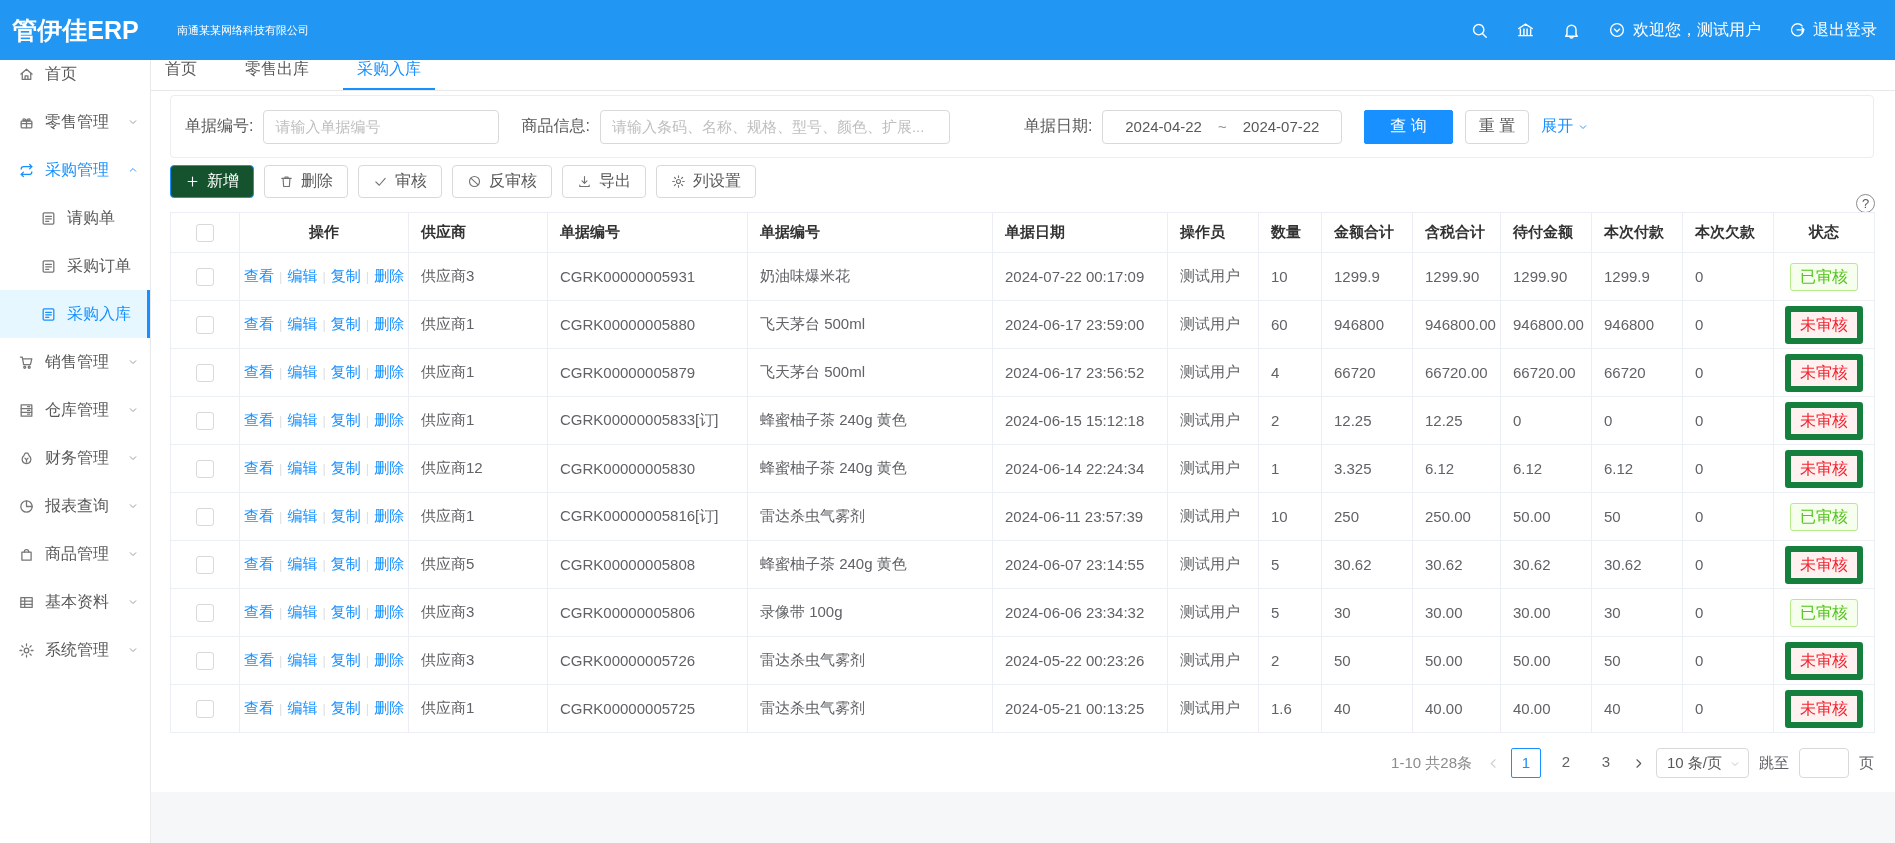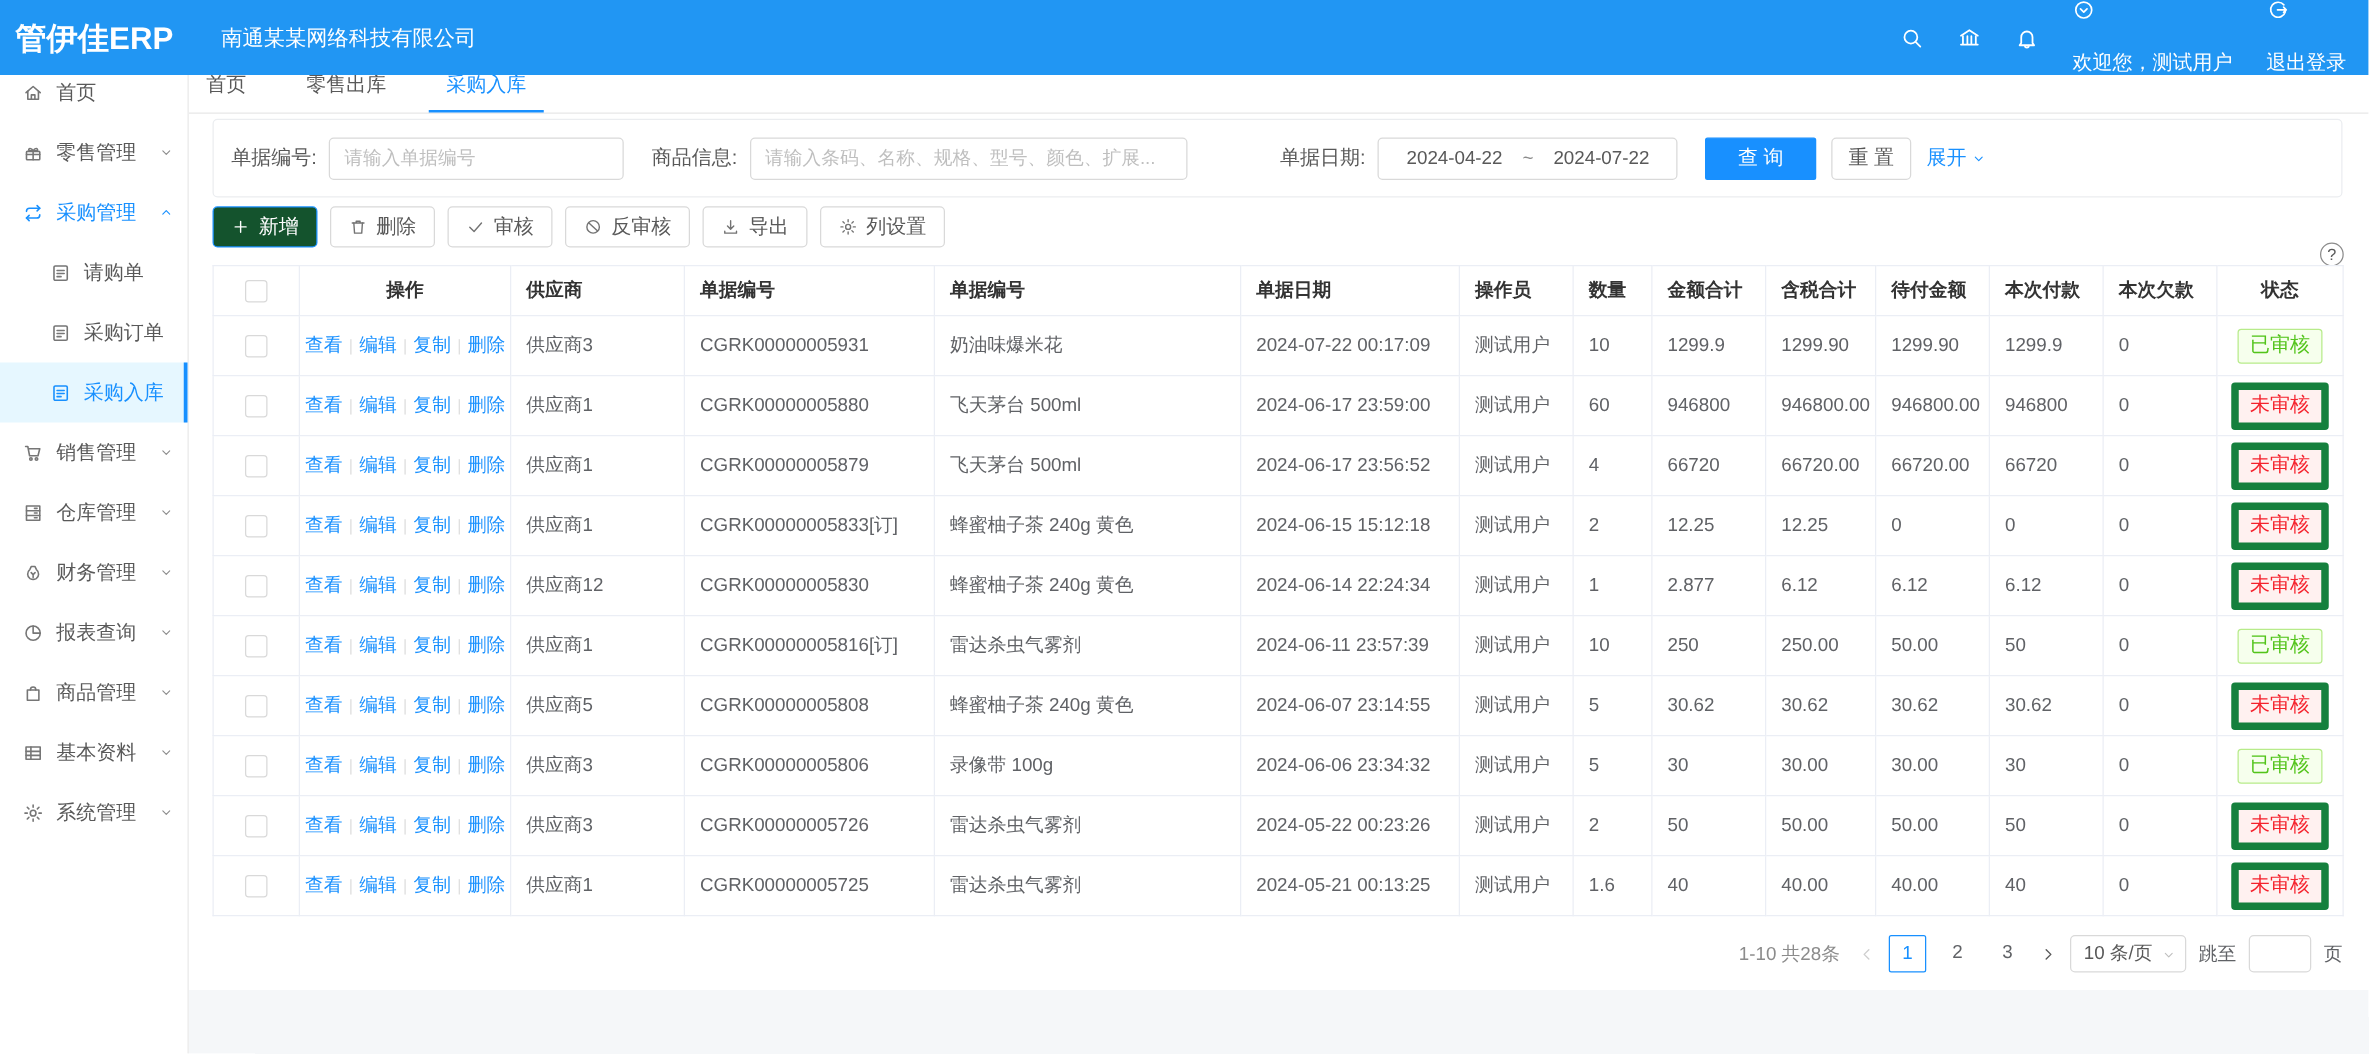--- a/index.html
+++ b/index.html
@@ -3,24 +3,24 @@
 <meta charset="utf-8">
 <style>
   html,body{margin:0;padding:0;}
   body{font-family:"Liberation Sans","DejaVu Sans",sans-serif;background:#fff;}
   .app{position:relative;width:1895px;height:843px;overflow:hidden;background:#fff;cursor:default;}
   svg{width:1em;height:1em;display:block;}
 
   
   .header{position:absolute;top:0;left:0;right:0;height:60px;background:#2196f3;display:flex;align-items:center;color:#fff;z-index:5;}
   .logo{width:151px;text-align:center;font-size:25px;font-weight:bold;flex:0 0 auto;}
-  .company{font-size:17px;margin-left:26px;}
+  .company{font-size:11px;margin-left:26px;}
   .hright{margin-left:auto;display:flex;align-items:center;gap:27px;padding-right:18px;font-size:16px;}
   .hicon{font-size:19px;display:flex;cursor:pointer;}
-  .huser,.hlogout{display:flex;align-items:flex-start;gap:23px;cursor:pointer;flex-direction:column;}
+  .huser,.hlogout{display:flex;align-items:center;gap:7px;cursor:pointer;}
   .huser .hicon,.hlogout .hicon{font-size:18px;}
 
   
   .sidebar{position:absolute;top:48px;left:0;width:151px;bottom:0;background:#fff;border-right:1px solid #e9e9e9;box-sizing:border-box;padding-top:2px;z-index:4;}
   .side-item{position:relative;height:48px;display:flex;align-items:center;padding-left:18px;font-size:16px;color:#595959;cursor:pointer;}
   .side-item.sub{padding-left:40px;}
   .sicon{font-size:17px;margin-right:10px;color:#767676;display:flex;}
   .schev{position:absolute;right:11px;font-size:12px;color:#8c8c8c;display:flex;}
   .side-item.parent-active,.side-item.parent-active .sicon,.side-item.parent-active .schev{color:#1890ff;}
   .side-item.selected{background:#e6f7ff;color:#1890ff;}
@@ -491,21 +491,21 @@
             </tr>
             <tr>
               <td class="c"><span class="cb"></span></td>
               <td class="c"><a class="act">查看</a><span class="sep">|</span><a class="act">编辑</a><span class="sep">|</span><a class="act">复制</a><span class="sep">|</span><a class="act">删除</a></td>
               <td>供应商12</td>
               <td>CGRK00000005830</td>
               <td>蜂蜜柚子茶 240g 黄色</td>
               <td>2024-06-14 22:24:34</td>
               <td>测试用户</td>
               <td>1</td>
-              <td>2.877</td>
+              <td>3.325</td>
               <td>6.12</td>
               <td>6.12</td>
               <td>6.12</td>
               <td>0</td>
               <td class="c"><span class="badge pending">未审核</span></td>
             </tr>
             <tr>
               <td class="c"><span class="cb"></span></td>
               <td class="c"><a class="act">查看</a><span class="sep">|</span><a class="act">编辑</a><span class="sep">|</span><a class="act">复制</a><span class="sep">|</span><a class="act">删除</a></td>
               <td>供应商1</td>

